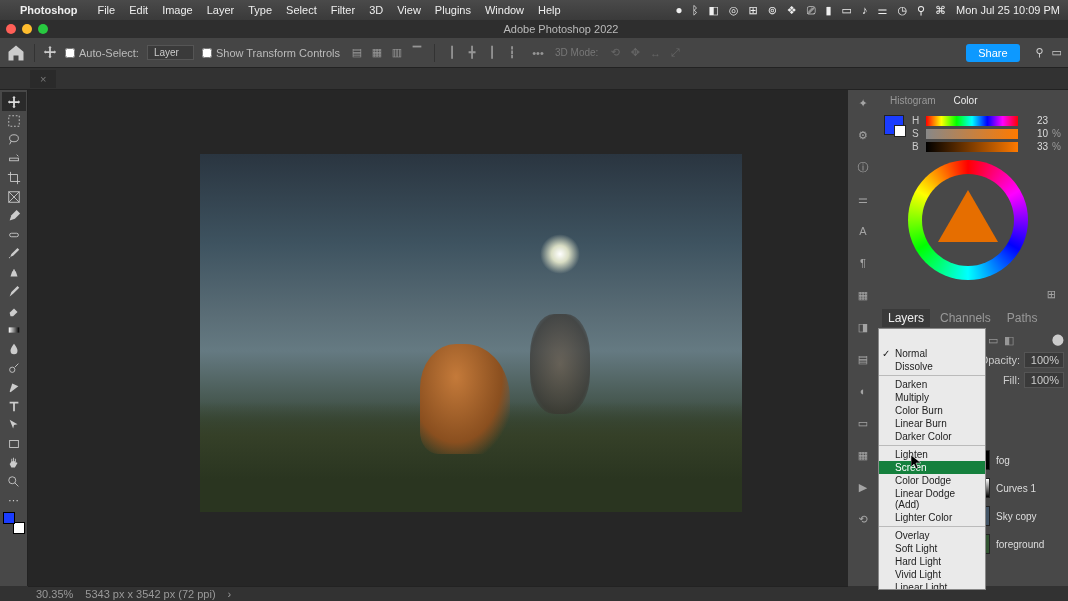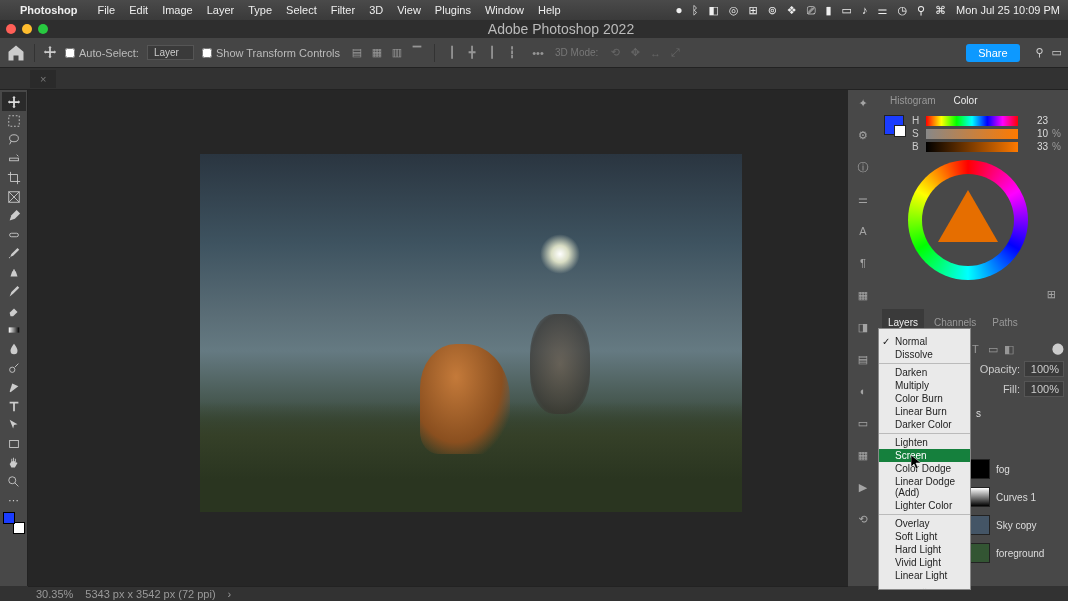--- a/index.html
+++ b/index.html
@@ -11,21 +11,21 @@
 .mac-menubar .app-name { font-weight:600; margin-right:20px; }
 .mac-menubar .menu-item { margin-right:14px; cursor:default; }
 .mac-menubar .status { margin-left:auto; display:flex; align-items:center; gap:10px; }
 .mac-menubar .status span { font-size:11px; }
 
 
 .window-title { height:18px; background:#2e2e2e; display:flex; align-items:center; padding:0 6px; color:#999; }
 .traffic { display:flex; gap:6px; margin-right:12px; }
 .traffic div { width:10px; height:10px; border-radius:50%; }
 .tr-close{background:#ff5f57;} .tr-min{background:#ffbd2e;} .tr-max{background:#28c940;}
-.window-title .title{ flex:1; text-align:center; color:#bbb; font-size:14px; }
+.window-title .title{ flex:1; text-align:center; color:#bbb; font-size:11px; }
 
 
 .options-bar { height:30px; background:#454545; display:flex; align-items:center; padding:0 6px; gap:8px; border-bottom:1px solid #222; }
 .options-bar .home { width:20px; height:18px; display:flex; align-items:center; justify-content:center; }
 .opt-check { display:flex; align-items:center; gap:4px; color:#bbb; }
 .opt-check input { width:10px; height:10px; }
 .layer-select { background:#3a3a3a; border:1px solid #555; color:#ccc; padding:1px 14px 1px 6px; position:relative; font-size:10px; }
 .align-group { display:flex; gap:2px; }
 .align-btn { width:18px; height:16px; display:flex; align-items:center; justify-content:center; opacity:0.6; }
 .share-btn { margin-left:auto; background:#0d99ff; color:#fff; padding:3px 12px; border-radius:3px; font-size:11px; }
@@ -78,33 +78,33 @@
 .swatch::after{content:"";position:absolute;right:-3px;bottom:-3px;width:10px;height:10px;background:#fff;border:1px solid #222;}
 
 .color-wheel { width:130px; height:120px; margin:6px auto; position:relative; }
 .color-wheel .ring { width:120px;height:120px; border-radius:50%; background:conic-gradient(red,magenta,blue,cyan,lime,yellow,red); position:relative; }
 .color-wheel .ring::after{content:"";position:absolute;inset:14px;border-radius:50%;background:#484848;}
 .color-wheel .tri { position:absolute; left:30px; top:30px; width:0;height:0; border-left:30px solid transparent; border-right:30px solid transparent; border-bottom:52px solid #ff7a00; filter:brightness(0.9);}
 .panel-footer { display:flex; justify-content:flex-end; padding:2px 6px; gap:6px; opacity:0.7; }
 
 
 .layers-header { display:flex; padding:2px 4px; gap:4px; }
-.layers-header .tab{padding:8px 6px;color:#999;font-size:10px;}
+.layers-header .tab{padding:2px 6px;color:#999;font-size:12px;}
 .layers-header .tab.active{background:#3a3a3a;color:#eee;}
 .layers-filter-row { display:flex; align-items:center; padding:3px 4px; gap:3px; }
 .layers-filter-row .kind-select{ background:#3a3a3a; border:1px solid #555; color:#ccc; font-size:10px; padding:1px 14px 1px 4px; }
 .filter-icons { display:flex; gap:4px; margin-left:4px;}
 .filter-icons span{width:12px;height:12px;opacity:0.6;}
 .op-row { display:flex; align-items:center; justify-content:flex-end; padding:2px 4px; gap:4px; font-size:10px; color:#ccc;}
 .op-row .field{background:#3a3a3a;border:1px solid #555;padding:1px 4px;width:40px;text-align:right;}
 .lock-row{display:flex;align-items:center;justify-content:flex-end;padding:2px 4px;gap:4px;font-size:10px;}
 .lock-row .field{background:#3a3a3a;border:1px solid #555;padding:1px 4px;width:40px;text-align:right;}
 
 
-.blend-dropdown { position:absolute; left:878px; top:328px; width:93px; background:#eaeaea; border:1px solid #888; z-index:100; padding:6px 0; max-height:262px; overflow:hidden; }
+.blend-dropdown { position:absolute; left:878px; top:328px; width:108px; background:#eaeaea; border:1px solid #888; z-index:100; padding:18px 0; max-height:262px; overflow:hidden; }
 .blend-dropdown .item { padding:1px 6px 1px 16px; font-size:10px; color:#222; position:relative; cursor:default; }
 .blend-dropdown .item.checked::before{content:"✓";position:absolute;left:3px;}
 .blend-dropdown .item.highlight { background:#15803d; color:#fff; }
 .blend-dropdown .sep { height:1px; background:#bbb; margin:2px 0; }
 .blend-dropdown .chevron { text-align:center; font-size:9px; color:#555; padding:1px 0;}
 
 
 .cursor { position:absolute; left:911px; top:455px; z-index:200; pointer-events:none;}
 .cursor svg{width:12px;height:16px;}
 

